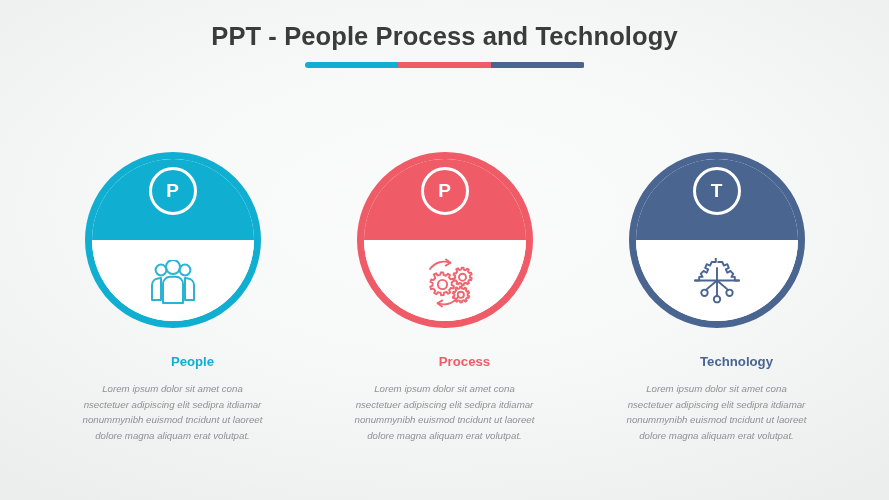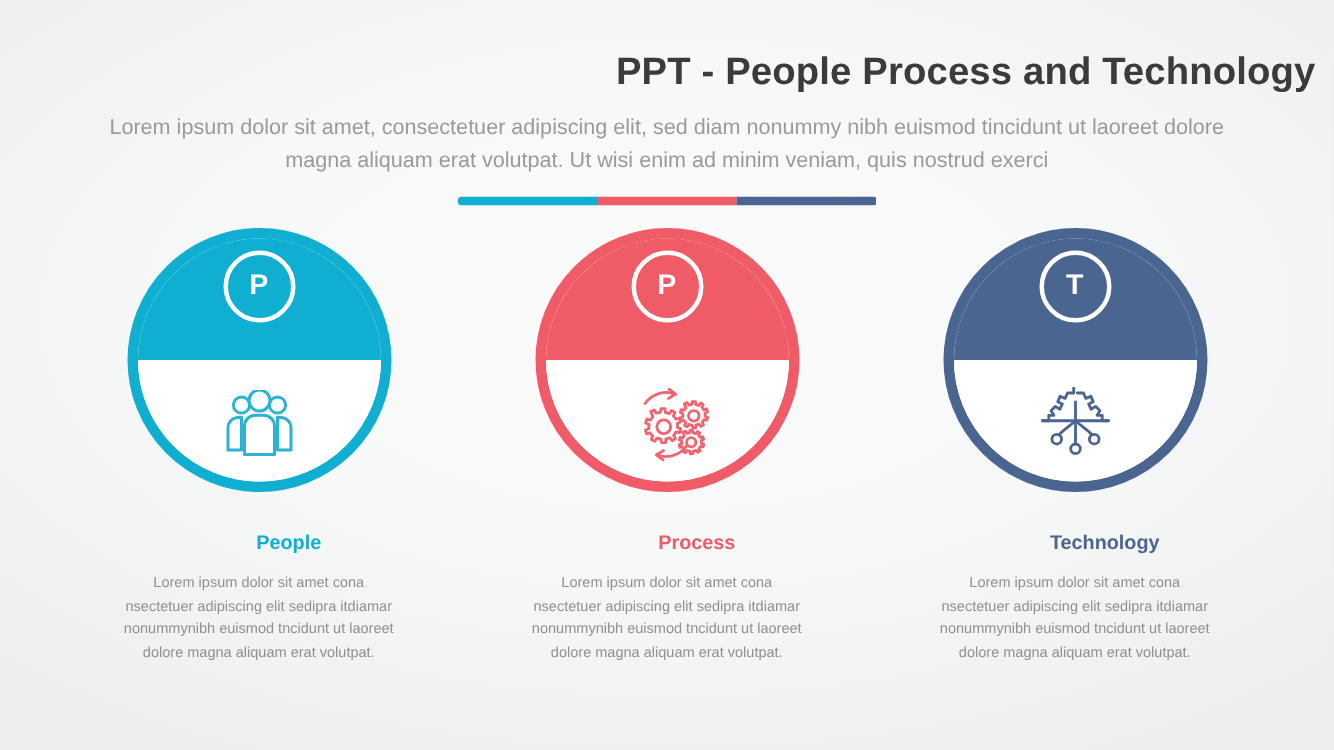--- a/index.html
+++ b/index.html
@@ -27,22 +27,21 @@
   .header {
     padding-top: 22px;
     text-align: center;
   }
   .title {
     font-size: 25.5px;
     font-weight: bold;
     color: #3b3b3b;
     letter-spacing: 0.1px;
     line-height: 1.1;
-    margin: 12px;
-    text-align: right;
+    margin: 0;
   }
   .subtitle {
     margin: 11px auto 0 auto;
     width: 780px;
     font-size: 14.4px;
     line-height: 1.55;
     color: #9a9a9a;
     font-weight: 400;
   }
 
@@ -151,30 +150,30 @@
     line-height: 1.2;
     margin-left: 40px;
   }
   .card-body {
     margin-top: 11px;
     width: 180px;
     font-size: 9.7px;
     line-height: 1.62;
     color: #8e9093;
     text-align: center;
+    font-style: italic;
   }
 </style>
 </head>
 <body>
 
 <div class="slide">
 
   <div class="header">
     <h1 class="title">PPT - People Process and Technology</h1>
-    <p class="subtitle">Lorem ipsum dolor sit amet, consectetuer adipiscing elit, sed diam nonummy nibh euismod tincidunt ut laoreet dolore magna aliquam erat volutpat. Ut wisi enim ad minim veniam, quis nostrud exerci</p>
     <div class="divider">
       <span class="seg1" style="background: rgb(16, 175, 210);"></span>
       <span class="seg2" style="background: rgb(239, 91, 102);"></span>
       <span class="seg3" style="background: rgb(74, 101, 144);"></span>
     </div>
   </div>
 
   <div class="cards">
 
     <div class="card">

